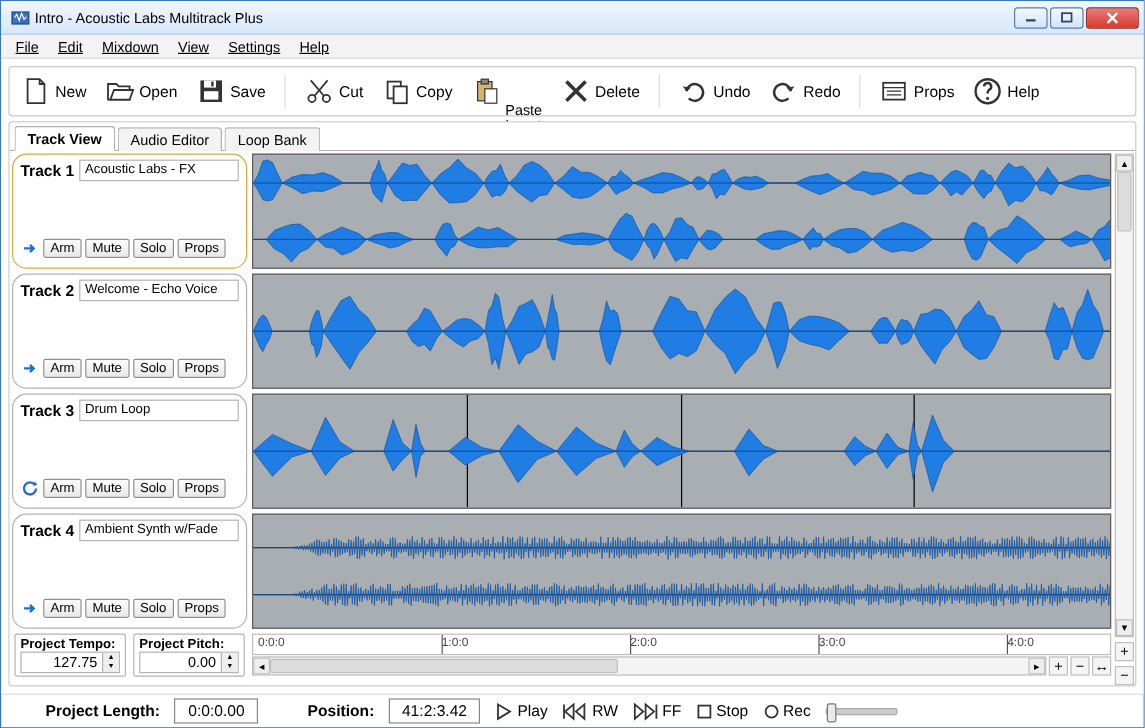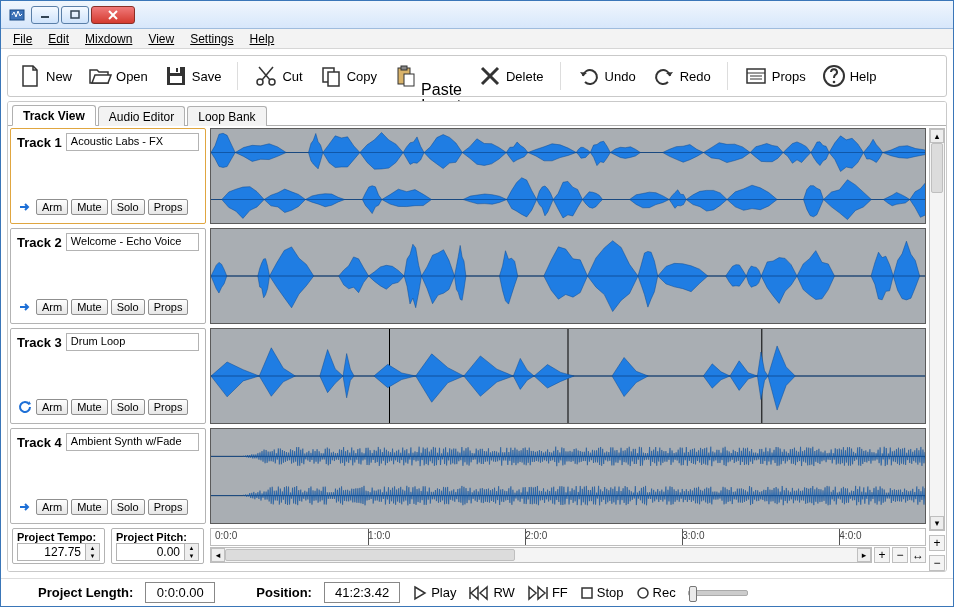--- a/index.html
+++ b/index.html
@@ -25,35 +25,35 @@
 
   
   .outer { flex:1; background:#fff; padding:6px; display:flex; flex-direction:column; gap:4px; }
 
   
   .toolbar { height:42px; border:1px solid #c9c9c9; border-radius:3px; background:#fff; display:flex; align-items:center; padding:4px 10px; gap:16px; }
   .tool-group { display:flex; align-items:center; gap:16px; }
   .tool-sep { width:1px; height:28px; background:#ddd; }
   .tbtn { display:flex; align-items:center; gap:4px; cursor:default; }
   .tbtn .lbl { font-size:13px; }
-  .tbtn .paste-lbl { display:flex; flex-direction:column; line-height:1; font-size:16px;margin-top:44px; }
+  .tbtn .paste-lbl { display:flex; flex-direction:column; line-height:1; font-size:12px;margin-top:44px; }
   .ticon { width:24px; height:24px; }
 
   
   .main { flex:1; border:1px solid #c9c9c9; border-radius:3px; background:#fff; display:flex; flex-direction:column; overflow:hidden; }
 
   
   .tabstrip { height:24px; display:flex; align-items:flex-end; padding:3px 4px 0 4px; gap:2px; border-bottom:1px solid #b0b0b0; background:#fff;}
   .tab { padding:3px 10px 2px 10px; border:1px solid #b0b0b0; border-bottom:none; border-radius:3px 3px 0 0; background:#f3f3f3; font-size:12px; cursor:default; position:relative; top:1px;}
   .tab.active { background:#fff; font-weight:bold; border-bottom:1px solid #fff; top:1px; z-index:2;}
 
   
   .trackarea { flex:1; display:flex; background:#fff; }
   .tracks-left { width:200px; display:flex; flex-direction:column; background:#fff; padding:2px 2px 0 2px;}
-  .track-head { height:96px; border:1px solid #b3b3b3; border-radius:2px; background:#fff; margin-bottom:4px; padding:4px 6px; display:flex; flex-direction:column; gap:4px; }
+  .track-head { height:96px; border:1px solid #b3b3b3; border-radius:12px; background:#fff; margin-bottom:4px; padding:4px 6px; display:flex; flex-direction:column; gap:4px; }
   .track-head.selected { border:1px solid #e0a640; }
   .track-title-row { display:flex; align-items:center; gap:4px; }
   .track-title-row .tnum { font-weight:bold; font-size:13px; }
   .track-name { flex:1; height:18px; border:1px solid #b3b3b3; padding:1px 4px; font-size:11px; background:#fff; overflow:hidden; white-space:nowrap;}
   .track-btn-row { display:flex; align-items:center; gap:3px;margin-top:44px; }
   .smallbtn { border:1px solid #8f8f8f; border-radius:2px; background:linear-gradient(#fefefe,#e7e7e7); padding:1px 5px; font-size:11px; cursor:default;}
   .track-arrow { width:16px; height:16px; display:flex; align-items:center; justify-content:center; }
 
   .tempo-row { display:flex; gap:6px; padding:0 2px; }
   .tempo-box { flex:1; border:1px solid #b3b3b3; border-radius:2px; padding:2px 4px; }
@@ -99,20 +99,21 @@
 </head>
 <body>
 
 <div class="window">
 
   <div class="titlebar">
     <svg class="app-icon" viewBox="0 0 16 16">
       <rect x="1" y="3" width="14" height="10" fill="#3c72b8" stroke="#184a86"></rect>
       <path d="M3 8 L5 5 L7 10 L9 4 L11 9 L13 7" stroke="#fff" fill="none" stroke-width="1"></path>
     </svg>
+    <div class="title">Intro - Acoustic Labs Multitrack Plus</div>
     <div class="winbtns">
       <div class="winbtn min">
           <svg width="10" height="10">
             <line x1="1" y1="7" x2="9" y2="7" stroke="#345" stroke-width="2"></line>
           </svg>
         </div>
       <div class="winbtn max">
           <svg width="10" height="10">
             <rect x="1" y="1" width="8" height="7" fill="none" stroke="#345" stroke-width="1.5"></rect>
           </svg>

